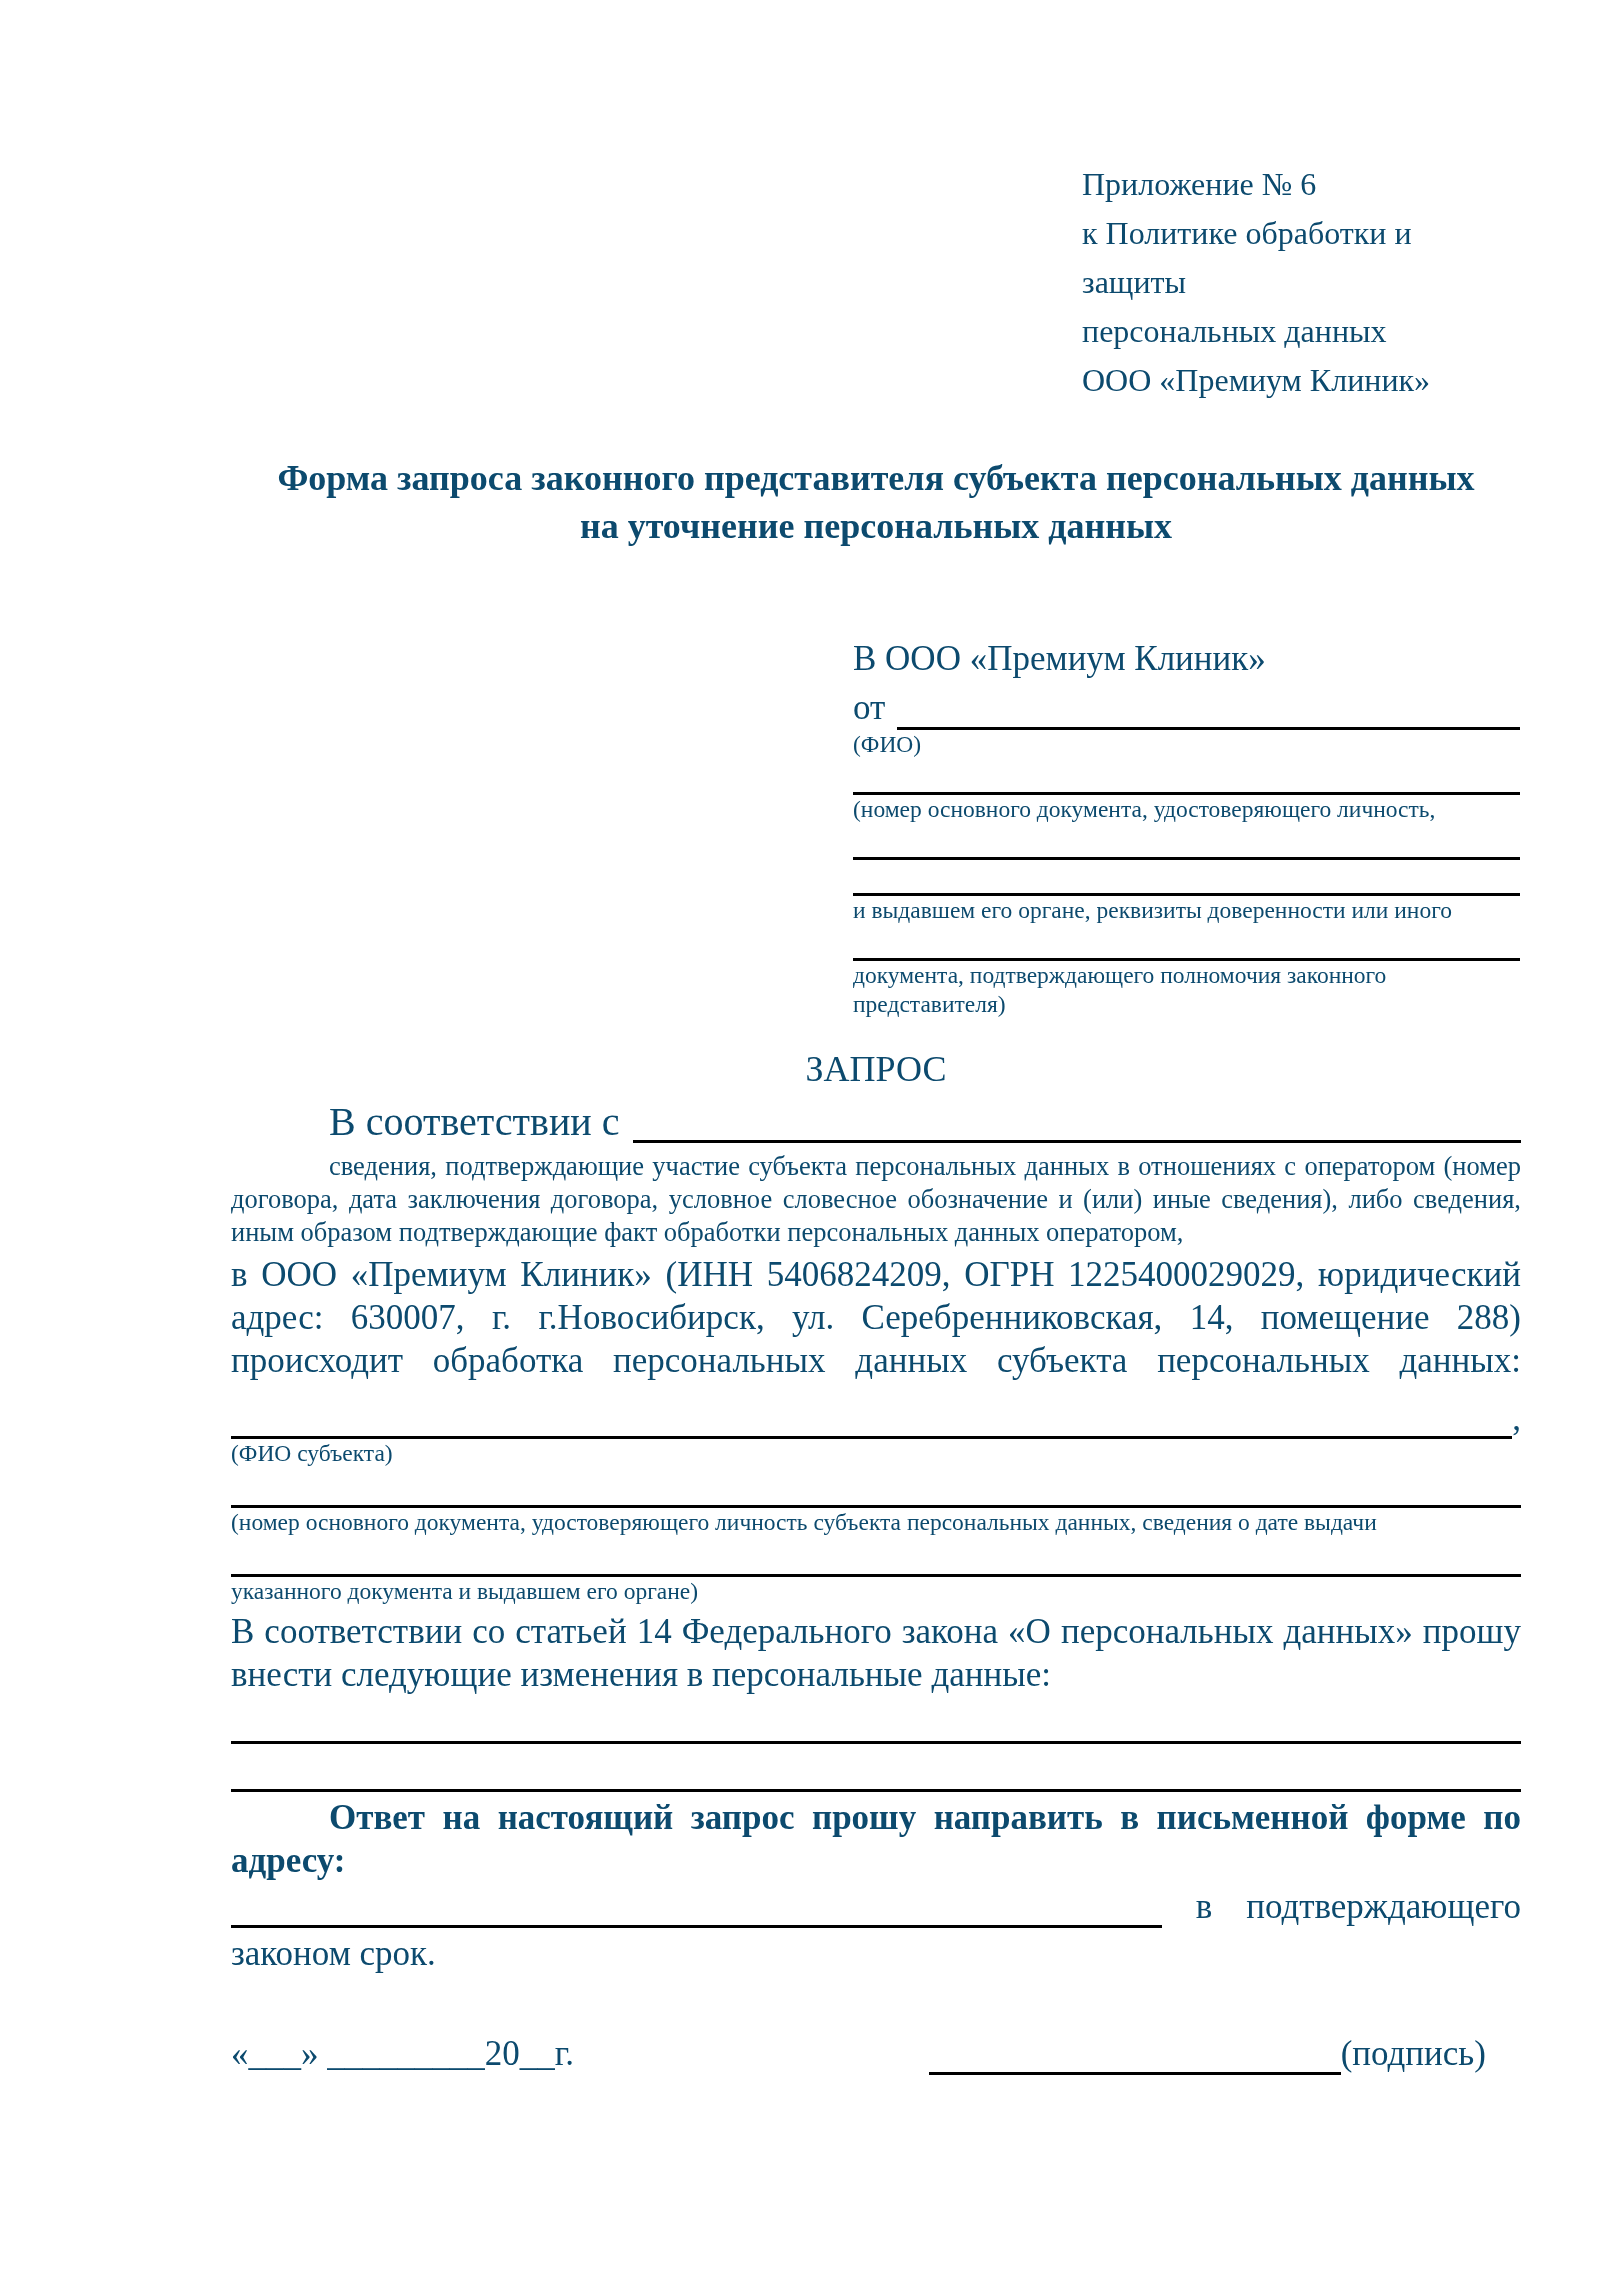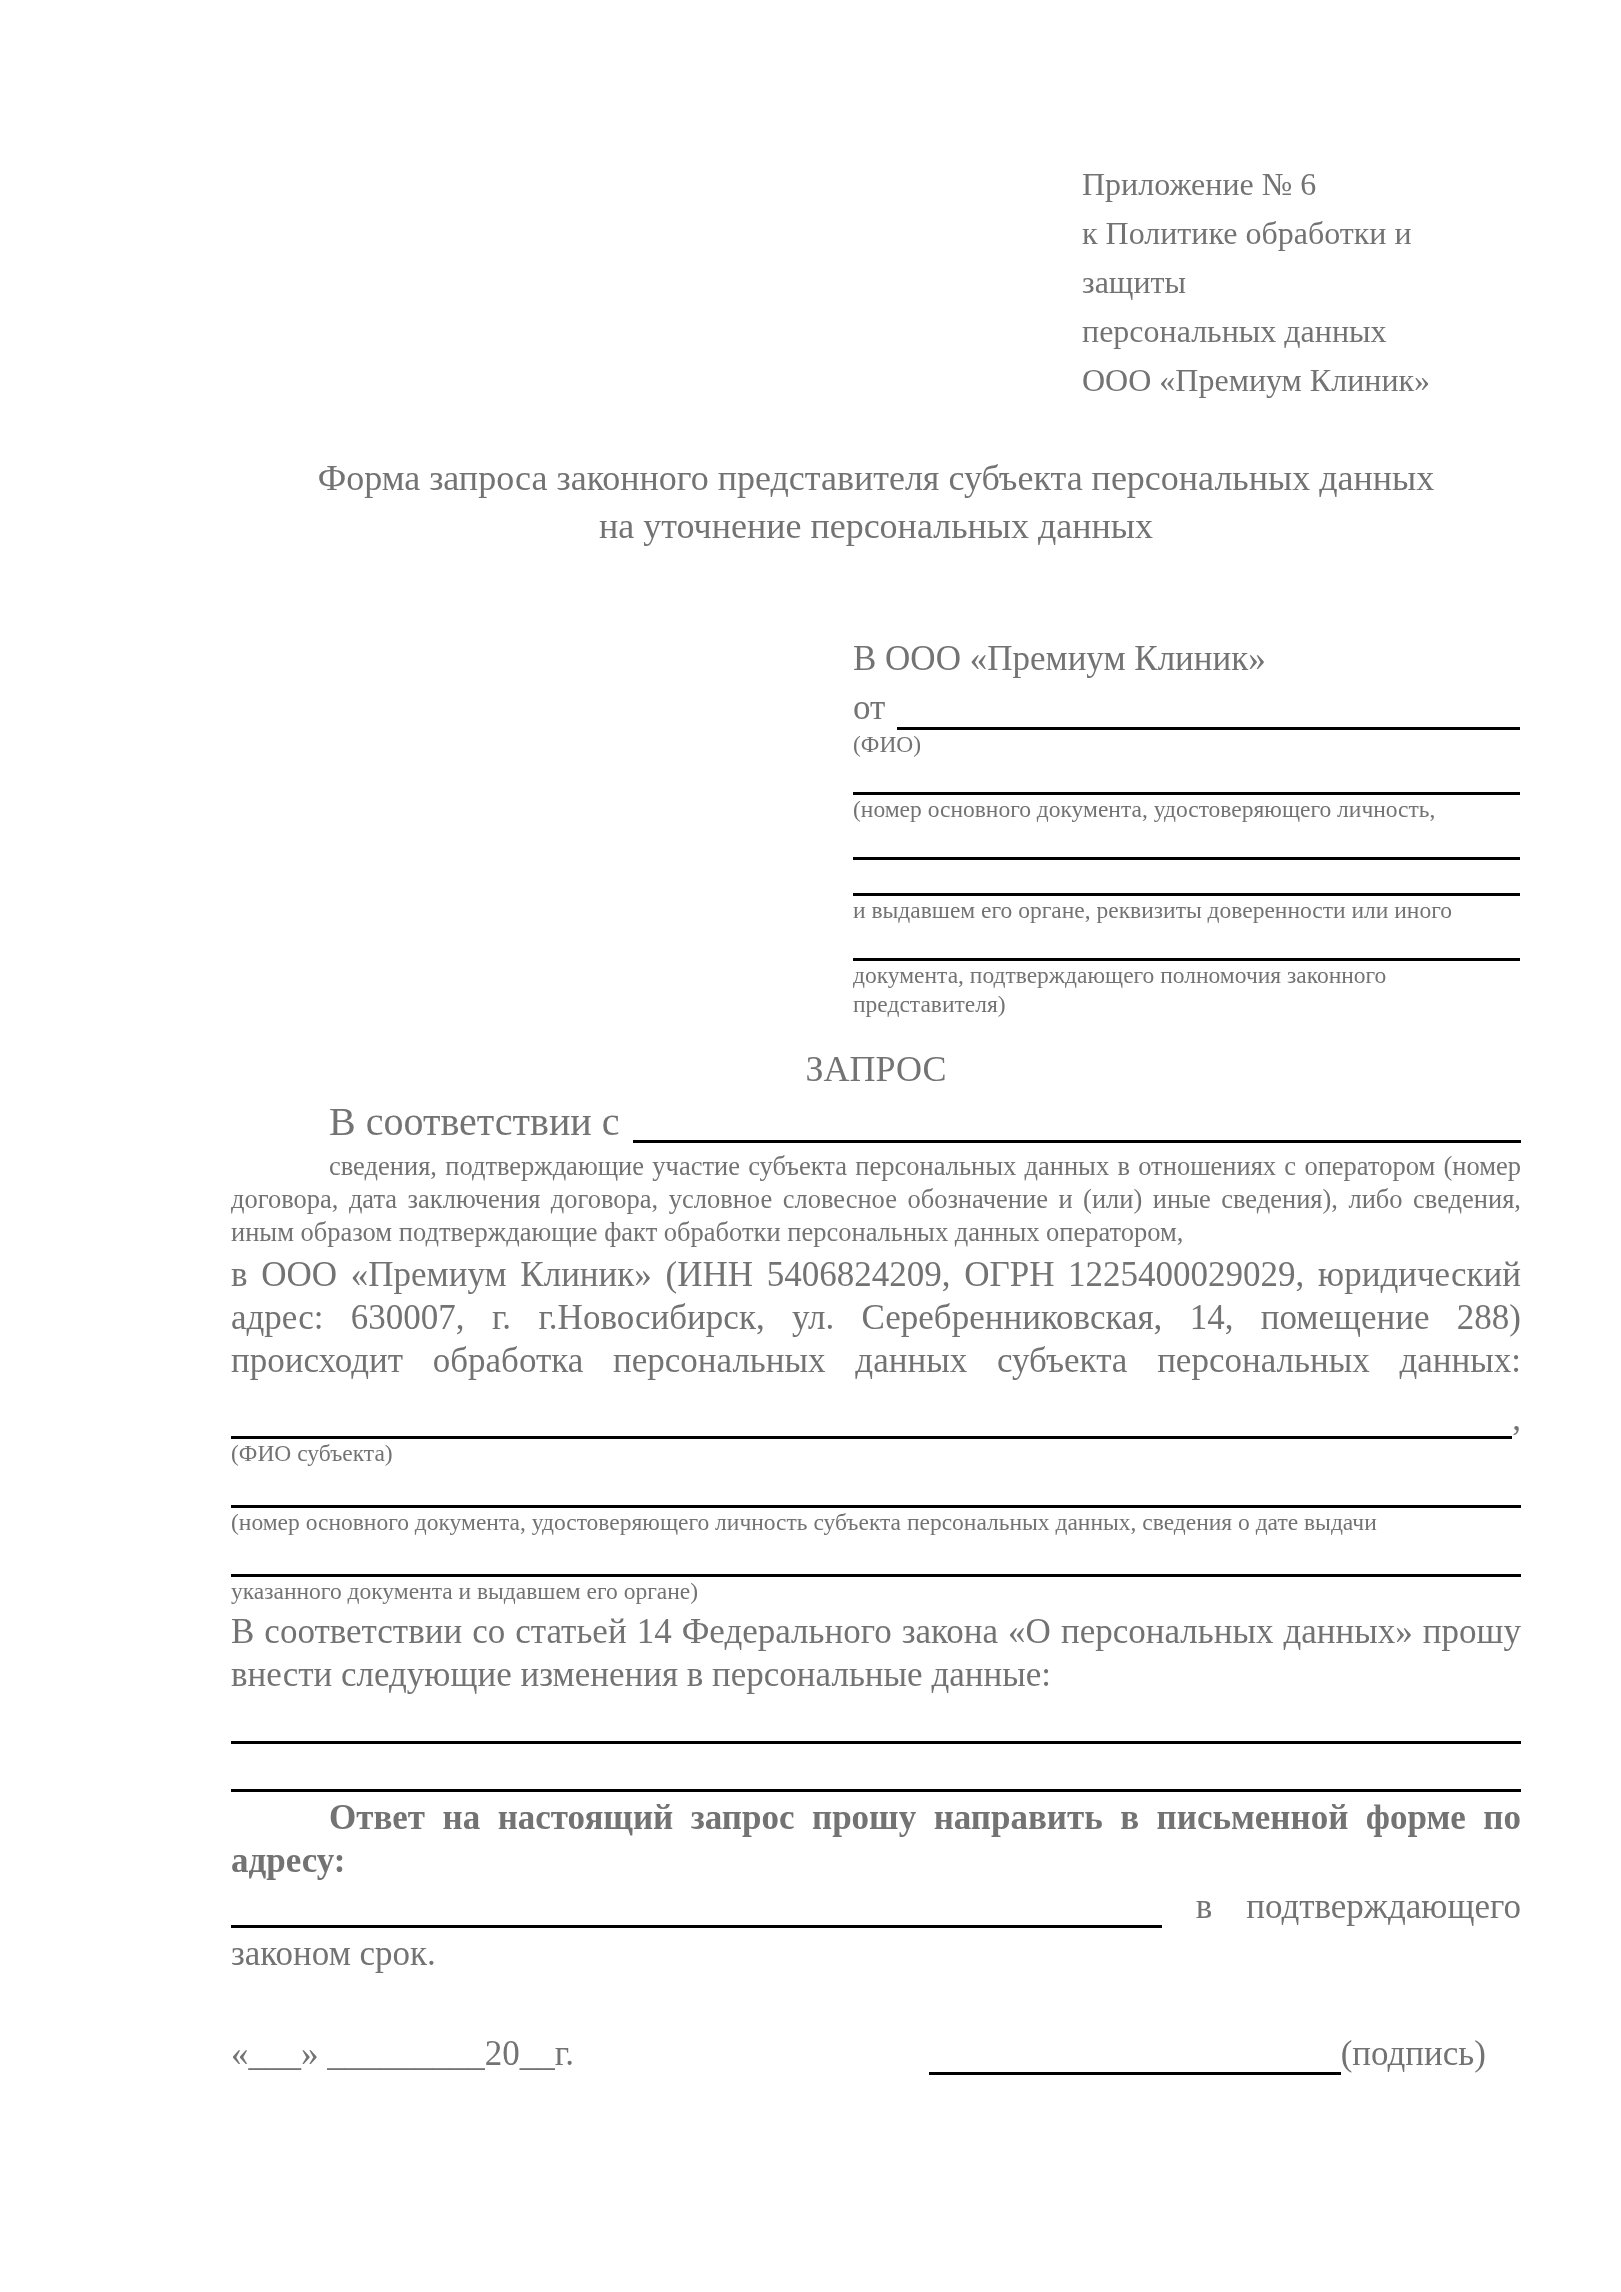--- a/index.html
+++ b/index.html
@@ -5,40 +5,40 @@
   html, body {
     margin: 0;
     padding: 0;
     background: #ffffff;
   }
   .page {
     position: relative;
     width: 1621px;
     height: 2293px;
     background: #ffffff;
-    color: #737373;
+    color: #0c4a6e;
     font-family: "Liberation Serif", "DejaVu Serif", serif;
     box-sizing: border-box;
     padding: 160px 100px 59px 231px;
     overflow: hidden;
   }
   
   .header-block {
     width: 439px;
     margin-left: auto;
     font-size: 32px;
     line-height: 49px;
     text-align: left;
   }
   
   .doc-title {
     margin-top: 49px;
     font-size: 36px;
     line-height: 48px;
-    font-weight: normal;
+    font-weight: bold;
     text-align: center;
   }
   
   .addressee {
     width: 667px;
     margin-left: 622px;
     margin-top: 86px;
     font-size: 35px;
     line-height: 45px;
   }

